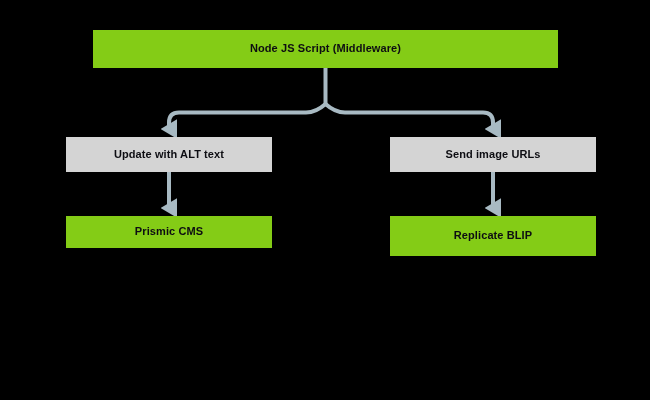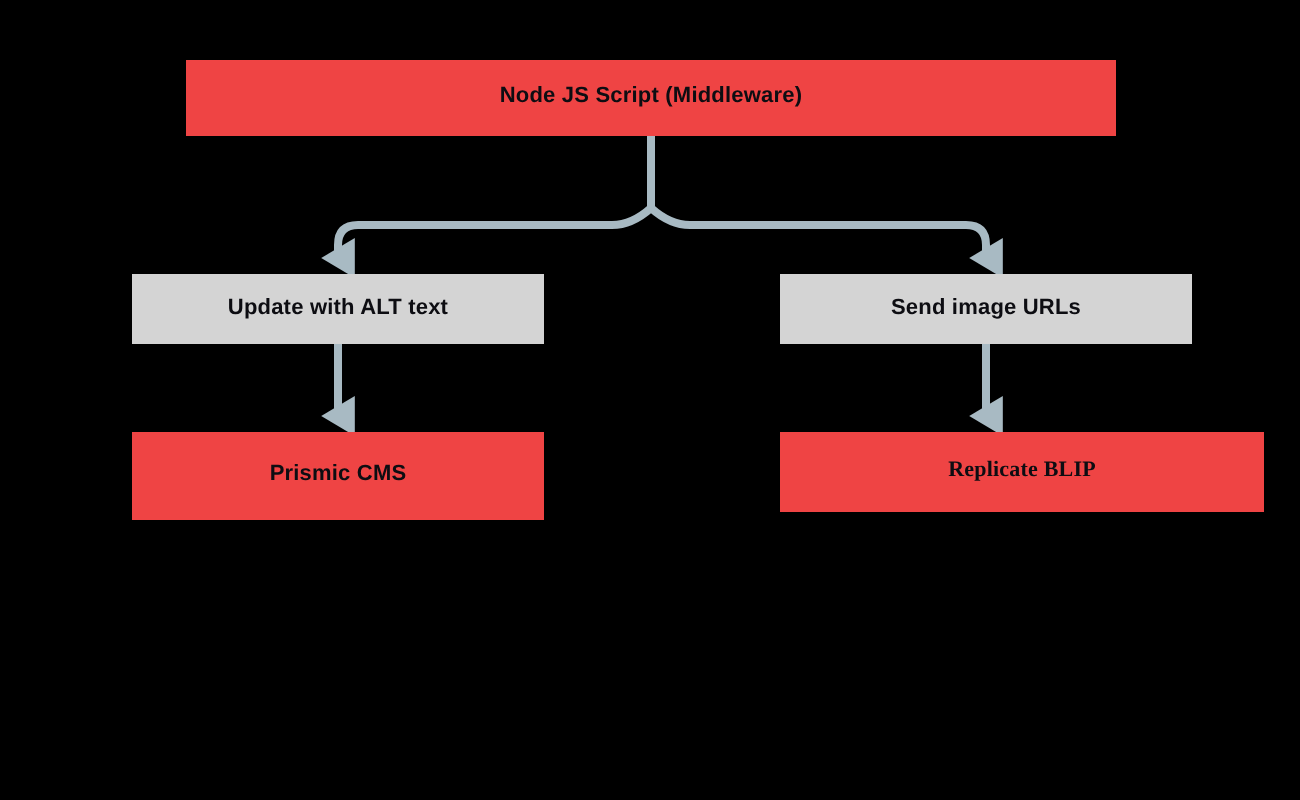--- a/index.html
+++ b/index.html
@@ -38,31 +38,31 @@
   .node-label {
     font-size: 11px;
     font-weight: bold;
     letter-spacing: 0.1px;
     line-height: 1.2;
     color: #0d0d12;
     padding: 0 6px;
     white-space: nowrap;
   }
   .node-primary {
-    background: #ef4444;
+    background: #84cc16;
   }
   .node-secondary {
     background: #D4D4D4;
   }
   
   #node-root      { left: 93px;  top: 30px;  width: 465px; height: 38px; }
   #node-alt-text  { left: 66px;  top: 137px; width: 206px; height: 35px; }
   #node-image-urls{ left: 390px; top: 137px; width: 206px; height: 35px; justify-content: center; }
-  #node-prismic   { left: 66px;  top: 216px; width: 206px; height: 44px; }
-  #node-replicate { left: 390px; top: 216px; width: 242px; height: 40px; font-family: Liberation Serif, serif; }
+  #node-prismic   { left: 66px;  top: 216px; width: 206px; height: 32px; }
+  #node-replicate { left: 390px; top: 216px; width: 206px; height: 40px; }
 </style>
 </head>
 <body>
 
 <div id="canvas">
 
   <svg id="connector-layer" viewBox="0 0 650 400" xmlns="http://www.w3.org/2000/svg">
     <defs>
       <marker id="arrowhead" markerWidth="5" markerHeight="4.2" refX="2.5" refY="2.1" orient="auto" markerUnits="strokeWidth">
         <path d="M 0 0 L 5 0 L 2.5 4.2 Z" fill="#A8BAC3"></path>

